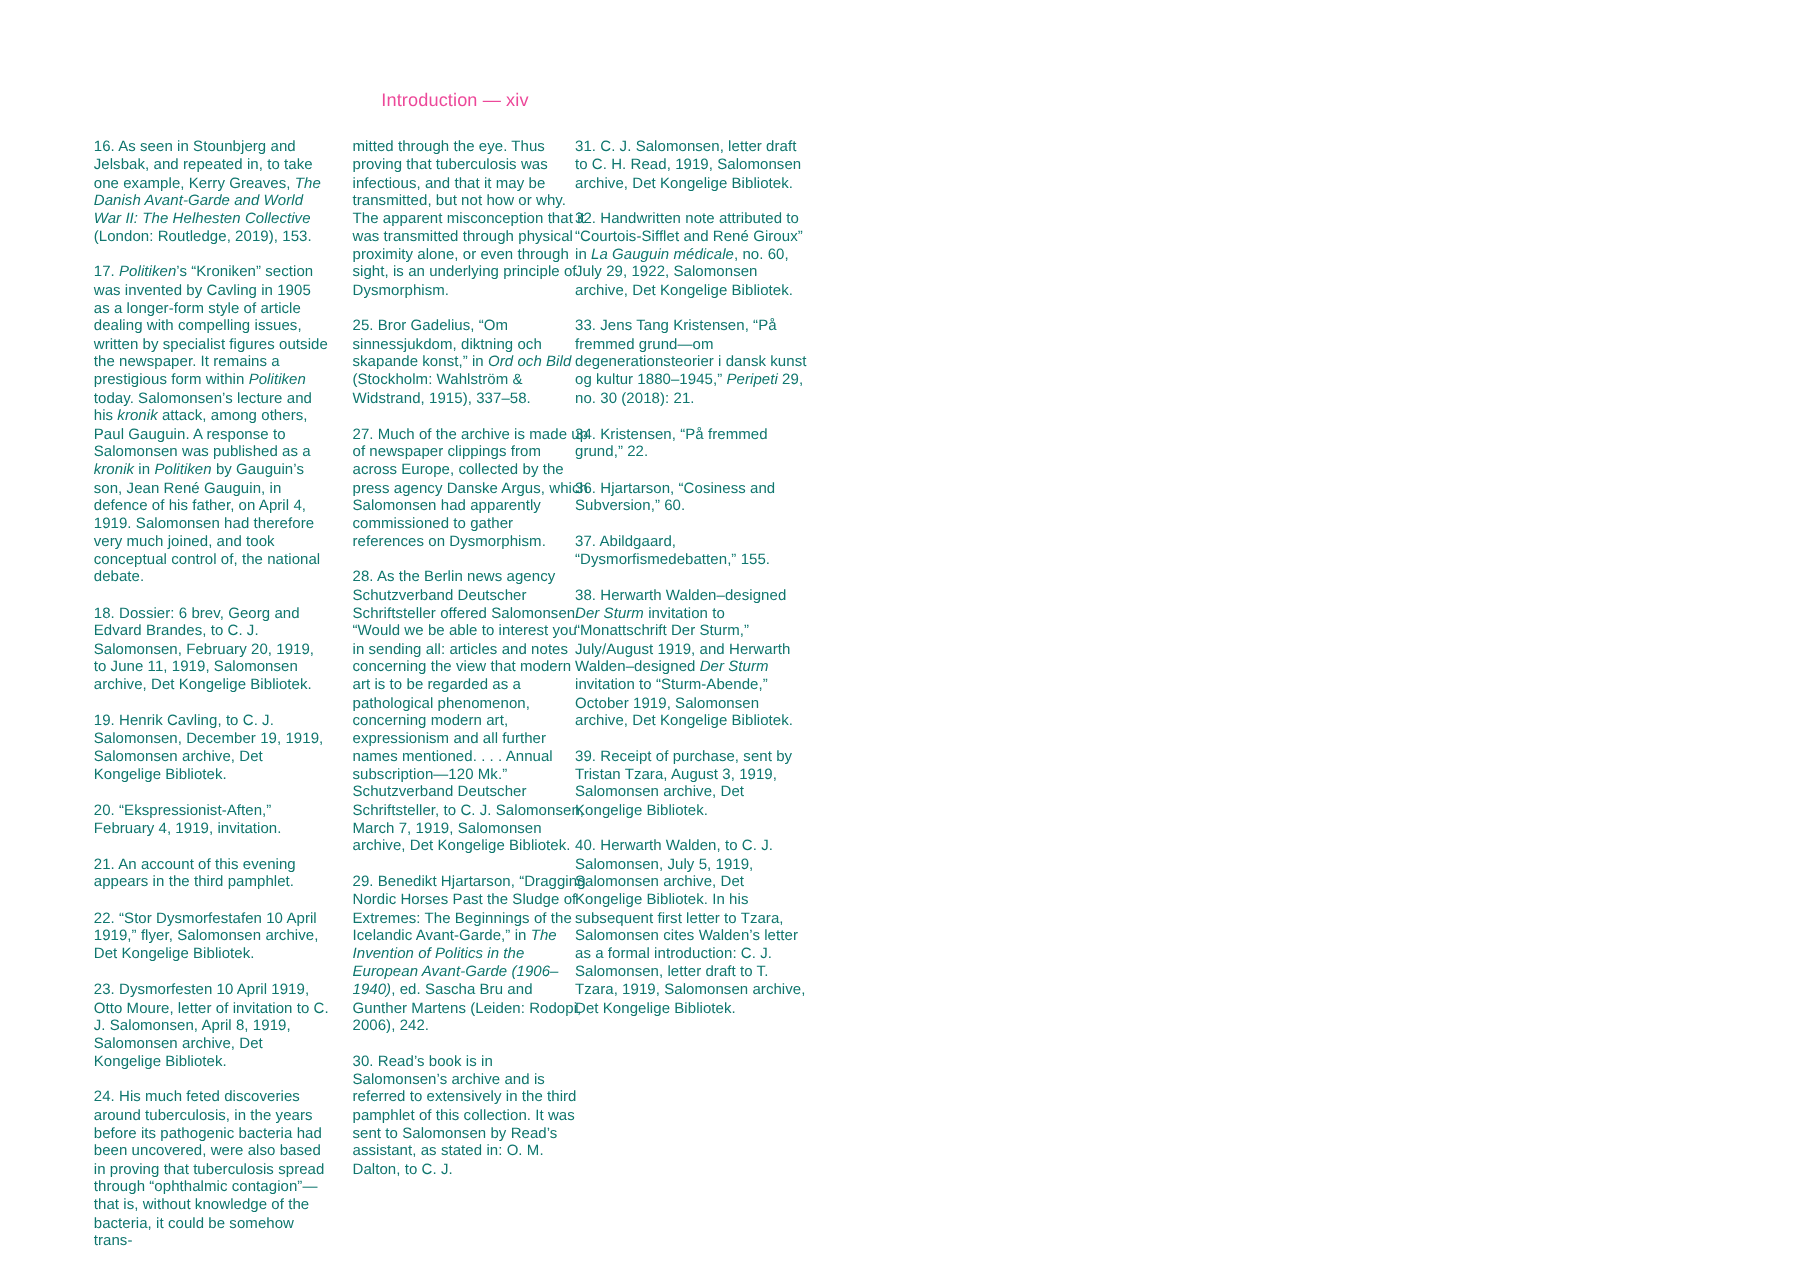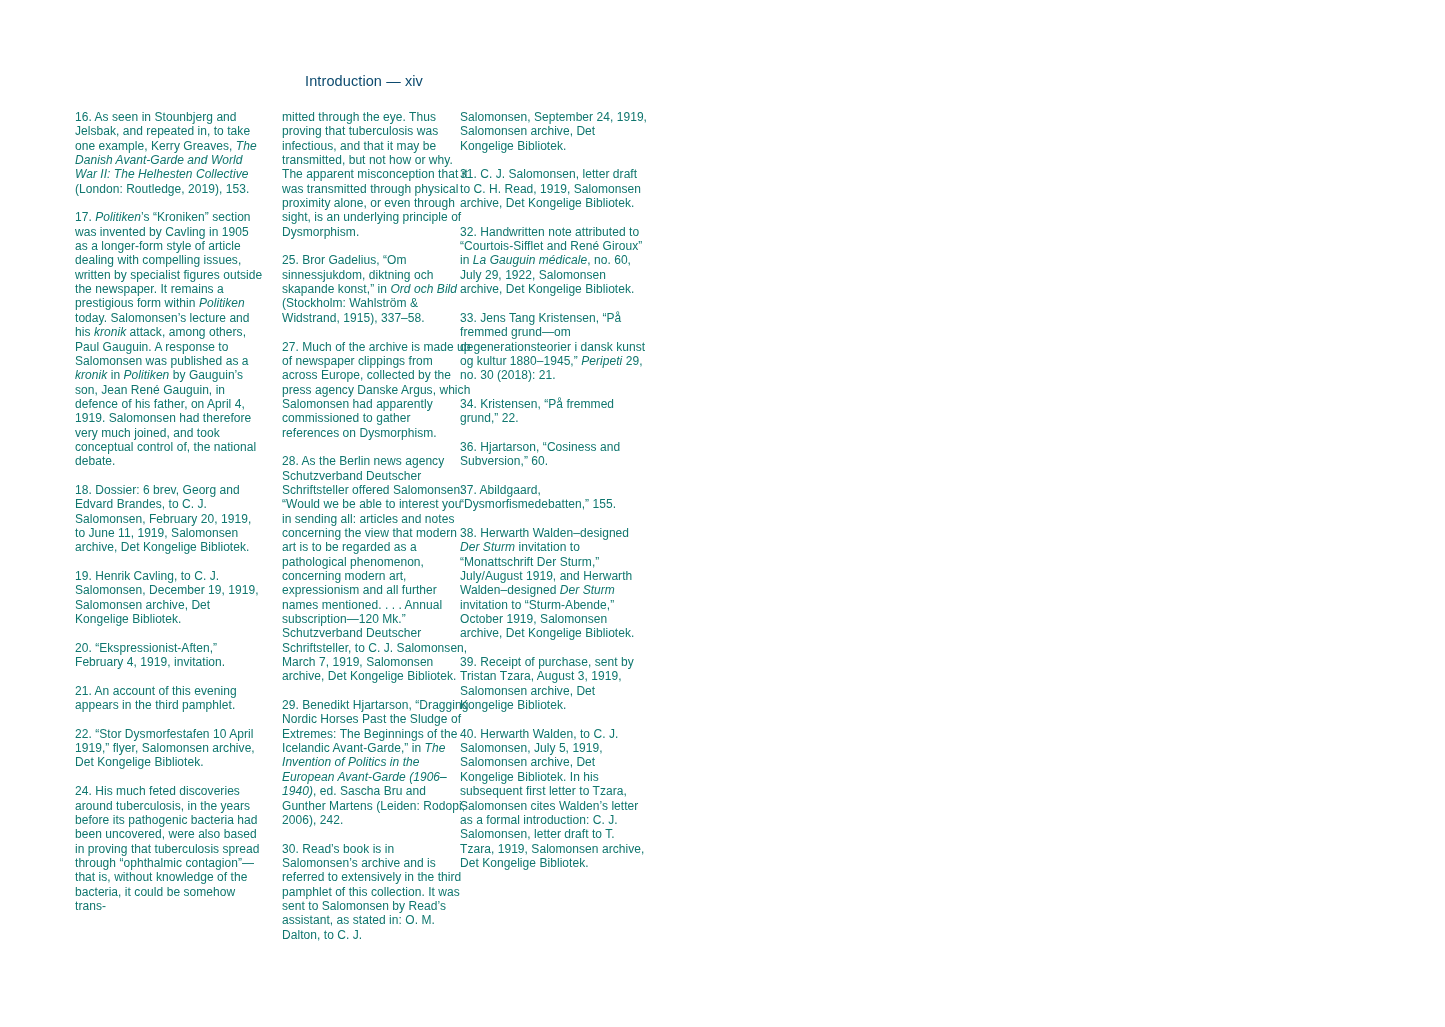--- a/index.html
+++ b/index.html
@@ -18,21 +18,21 @@
   }
   .page-title {
     position: absolute;
     left: 75px;
     top: 72px;
     width: 578px;
     text-align: center;
     font-size: 14.5px;
     line-height: 18px;
     letter-spacing: 0.1px;
-    color: #0c4a6e;
+    color: #ec4899;
   }
   .notes-column {
     position: absolute;
     top: 110px;
     width: 189px;
     font-size: 12px;
     line-height: 14.35px;
     letter-spacing: 0.05px;
     color: #0f766e;
   }
@@ -54,32 +54,32 @@
   <div class="page-title">Introduction — xiv</div>
 
   <div class="notes-column col-0">
       <p class="note">16. As seen in Stounbjerg and Jelsbak, and repeated in, to take one example, Kerry Greaves, <em>The Danish Avant-Garde and World War II: The Helhesten Collective</em> (London: Routledge, 2019), 153.</p>
       <p class="note">17. <em>Politiken</em>’s “Kroniken” section was invented by Cavling in 1905 as a longer-form style of article dealing with compelling issues, written by specialist figures outside the newspaper. It remains a prestigious form within <em>Politiken</em> today. Salomonsen’s lecture and his <em>kronik</em> attack, among others, Paul Gauguin. A response to Salomonsen was published as a <em>kronik</em> in <em>Politiken</em> by Gauguin’s son, Jean René Gauguin, in defence of his father, on April 4, 1919. Salomonsen had therefore very much joined, and took conceptual control of, the national debate.</p>
       <p class="note">18. Dossier: 6 brev, Georg and Edvard Brandes, to C. J. Salomonsen, February 20, 1919, to June 11, 1919, Salomonsen archive, Det Kongelige Bibliotek.</p>
       <p class="note">19. Henrik Cavling, to C. J. Salomonsen, December 19, 1919, Salomonsen archive, Det Kongelige Bibliotek.</p>
       <p class="note">20. “Ekspressionist-Aften,” February 4, 1919, invitation.</p>
       <p class="note">21. An account of this evening appears in the third pamphlet.</p>
       <p class="note">22. “Stor Dysmorfestafen 10 April 1919,” flyer, Salomonsen archive, Det Kongelige Bibliotek.</p>
+      <p class="note">23. Dysmorfesten 10 April 1919, Otto Moure, letter of invitation to C. J. Salomonsen, April 8, 1919, Salomonsen archive, Det Kongelige Bibliotek.</p>
       <p class="note">24. His much feted discoveries around tuberculosis, in the years before its pathogenic bacteria had been uncovered, were also based in proving that tuberculosis spread through “ophthalmic contagion”—that is, without knowledge of the bacteria, it could be somehow trans-</p>
     </div>
   <div class="notes-column col-1">
       <p class="note">mitted through the eye. Thus proving that tuberculosis was infectious, and that it may be transmitted, but not how or why. The apparent misconception that it was transmitted through physical proximity alone, or even through sight, is an underlying principle of Dysmorphism.</p>
       <p class="note">25. Bror Gadelius, “Om sinnessjukdom, diktning och skapande konst,” in <em>Ord och Bild</em> (Stockholm: Wahlström &amp; Widstrand, 1915), 337–58.</p>
       <p class="note">27. Much of the archive is made up of newspaper clippings from across Europe, collected by the press agency Danske Argus, which Salomonsen had apparently commissioned to gather references on Dysmorphism.</p>
       <p class="note">28. As the Berlin news agency Schutzverband Deutscher Schriftsteller offered Salomonsen: “Would we be able to interest you in sending all: articles and notes concerning the view that modern art is to be regarded as a pathological phenomenon, concerning modern art, expressionism and all further names mentioned. . . . Annual subscription—120 Mk.” Schutzverband Deutscher Schriftsteller, to C. J. Salomonsen, March 7, 1919, Salomonsen archive, Det Kongelige Bibliotek.</p>
       <p class="note">29. Benedikt Hjartarson, “Dragging Nordic Horses Past the Sludge of Extremes: The Beginnings of the Icelandic Avant-Garde,” in <em>The Invention of Politics in the European Avant-Garde (1906–1940)</em>, ed. Sascha Bru and Gunther Martens (Leiden: Rodopi, 2006), 242.</p>
       <p class="note">30. Read’s book is in Salomonsen’s archive and is referred to extensively in the third pamphlet of this collection. It was sent to Salomonsen by Read’s assistant, as stated in: O. M. Dalton, to C. J.</p>
     </div>
   <div class="notes-column col-2">
-      <p class="note">Salomonsen, September 24, 1919, Salomonsen archive, Det Kongelige Bibliotek.</p>
       <p class="note">31. C. J. Salomonsen, letter draft to C. H. Read, 1919, Salomonsen archive, Det Kongelige Bibliotek.</p>
       <p class="note">32. Handwritten note attributed to “Courtois-Sifflet and René Giroux” in <em>La Gauguin médicale</em>, no. 60, July 29, 1922, Salomonsen archive, Det Kongelige Bibliotek.</p>
       <p class="note">33. Jens Tang Kristensen, “På fremmed grund—om degenerationsteorier i dansk kunst og kultur 1880–1945,” <em>Peripeti</em> 29, no. 30 (2018): 21.</p>
       <p class="note">34. Kristensen, “På fremmed grund,” 22.</p>
       <p class="note">36. Hjartarson, “Cosiness and Subversion,” 60.</p>
       <p class="note">37. Abildgaard, “Dysmorfismedebatten,” 155.</p>
       <p class="note">38. Herwarth Walden–designed <em>Der Sturm</em> invitation to “Monattschrift Der Sturm,” July/August 1919, and Herwarth Walden–designed <em>Der Sturm</em> invitation to “Sturm-Abende,” October 1919, Salomonsen archive, Det Kongelige Bibliotek.</p>
       <p class="note">39. Receipt of purchase, sent by Tristan Tzara, August 3, 1919, Salomonsen archive, Det Kongelige Bibliotek.</p>
       <p class="note">40. Herwarth Walden, to C. J. Salomonsen, July 5, 1919, Salomonsen archive, Det Kongelige Bibliotek. In his subsequent first letter to Tzara, Salomonsen cites Walden’s letter as a formal introduction: C. J. Salomonsen, letter draft to T. Tzara, 1919, Salomonsen archive, Det Kongelige Bibliotek.</p>
     </div>

